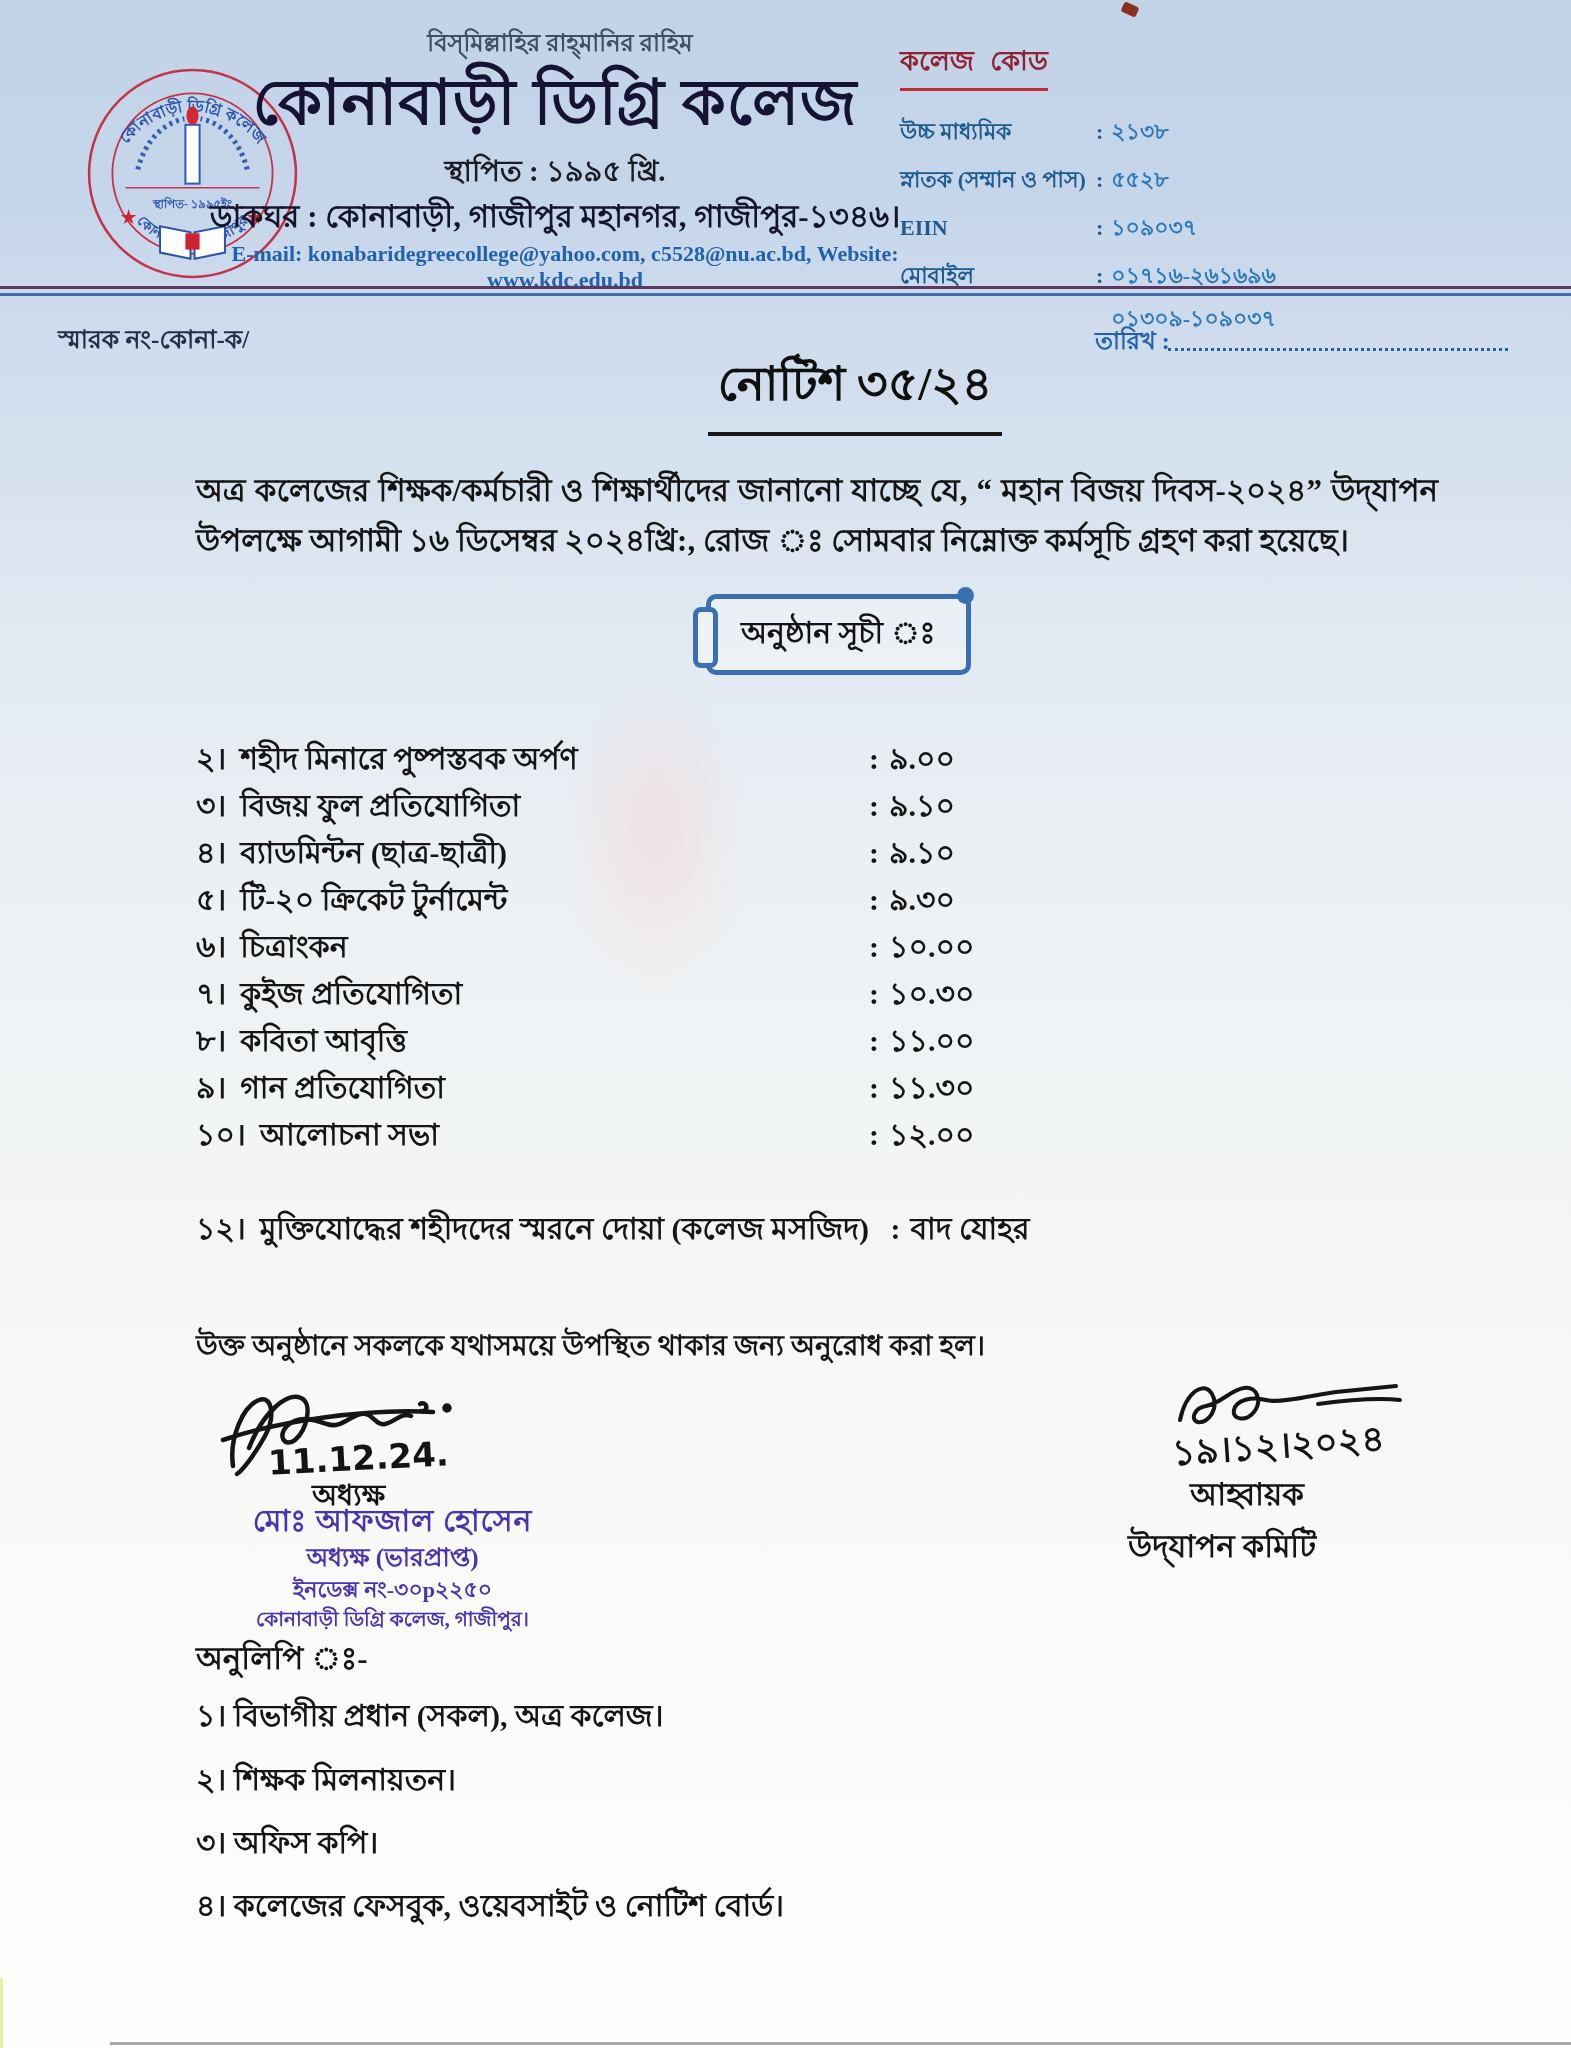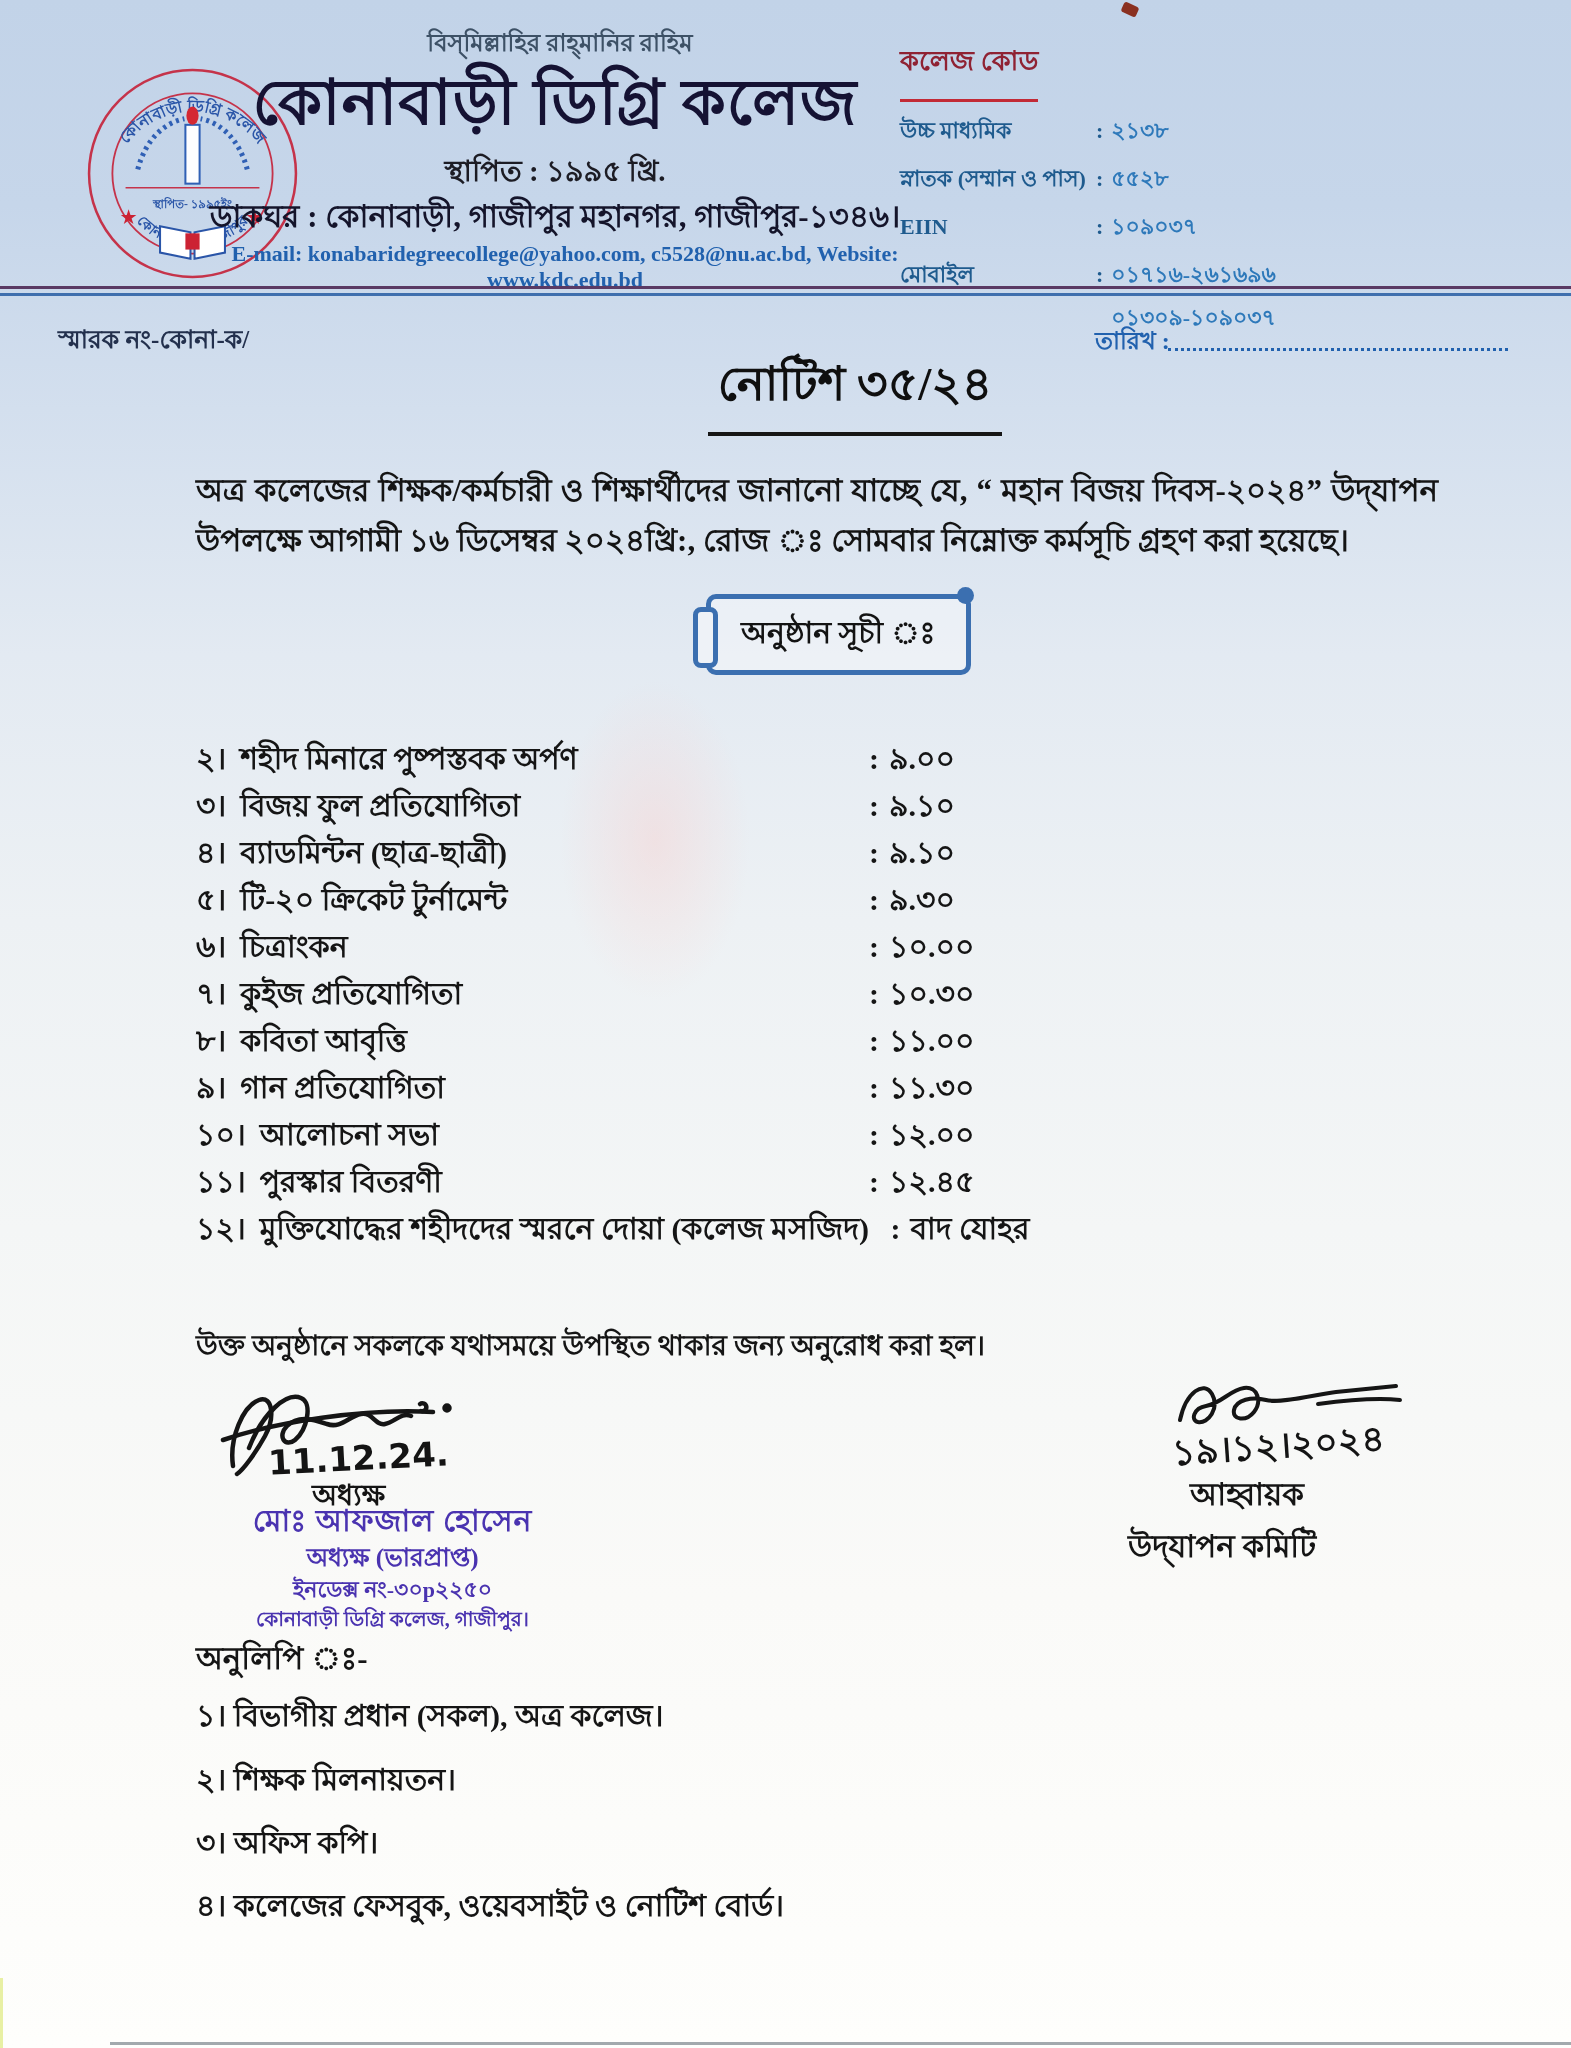--- a/index.html
+++ b/index.html
@@ -11,21 +11,21 @@
   .abs{position:absolute;}
   .ctr{text-align:center;}
   
   .bismillah{left:280px;top:24px;width:560px;font-size:24px;font-weight:600;color:#3d5166;}
   .college-name{left:205px;top:54px;width:700px;font-size:63px;font-weight:800;color:#151233;letter-spacing:1px;}
   .established{left:305px;top:148px;width:500px;font-size:29px;font-weight:600;color:#1c1c24;}
   .address{left:205px;top:192px;width:700px;font-size:31px;font-weight:700;color:#14142a;}
   .email{left:165px;top:241px;width:800px;font-size:22px;font-weight:600;color:#2161ae;font-family:"Liberation Serif",serif;}
   
   .codebox{left:900px;top:40px;width:440px;}
-  .codebox .cc-title{display:inline-block;font-size:27px;font-weight:700;color:#8f2233;border-bottom:3px solid #c22a36;padding-bottom:14px;}
+  .codebox .cc-title{display:inline-block;font-size:27px;font-weight:700;color:#8f2233;border-bottom:3px solid #c22a36;padding-bottom:3px;margin-bottom:12px;font-family:Liberation Mono, monospace;}
   .cc-row{display:flex;align-items:baseline;margin-top:11px;font-size:22px;font-weight:600;}
   .cc-label{width:196px;color:#1f5b8e;flex:none;}
   .cc-colon{color:#1f5b8e;margin:0 8px 0 0;}
   .cc-value{color:#2e79ba;}
   
   .rule1{left:0;top:286px;width:1571px;height:3px;background:#5a3a64;}
   .rule2{left:0;top:293px;width:1571px;height:3px;background:#3f6fae;}
   
   .memo{left:58px;top:320px;font-size:25px;font-weight:600;color:#23304d;}
   .date-label{left:1095px;top:322px;font-size:24px;font-weight:600;color:#2161ae;}
@@ -189,24 +189,20 @@
     <span class="sched-time"><span class="tsep">:</span><span>১১.০০</span></span>
   </div>
   <div class="sched-row" style="top:1064px">
     <span class="sched-no">৯।</span><span>গান প্রতিযোগিতা</span>
     <span class="sched-time"><span class="tsep">:</span><span>১১.৩০</span></span>
   </div>
   <div class="sched-row" style="top:1111px">
     <span class="sched-no">১০।</span><span>আলোচনা সভা</span>
     <span class="sched-time"><span class="tsep">:</span><span>১২.০০</span></span>
   </div>
-  <div class="sched-row" style="top:1158px">
-    <span class="sched-no">১১।</span><span>পুরস্কার বিতরণী</span>
-    <span class="sched-time"><span class="tsep">:</span><span>১২.৪৫</span></span>
-  </div>
   <div class="sched-row inline-time" style="top:1205px">
     <span class="sched-no">১২।</span><span>মুক্তিযোদ্ধের শহীদদের স্মরনে দোয়া (কলেজ মসজিদ)</span>
     <span class="sched-time"><span class="tsep">:</span><span>বাদ যোহর</span></span>
   </div>
 
   <div class="abs closing">উক্ত অনুষ্ঠানে সকলকে যথাসময়ে উপস্থিত থাকার জন্য অনুরোধ করা হল।</div>
 
   <svg class="abs sig-svg-left" width="255" height="110" viewBox="0 0 255 110">
     <g fill="none" stroke="#151515" stroke-width="4.5" stroke-linecap="round">
       <path d="M18,88 C14,60 28,28 44,22 C58,17 60,40 50,58 C40,76 28,92 22,96"></path>

